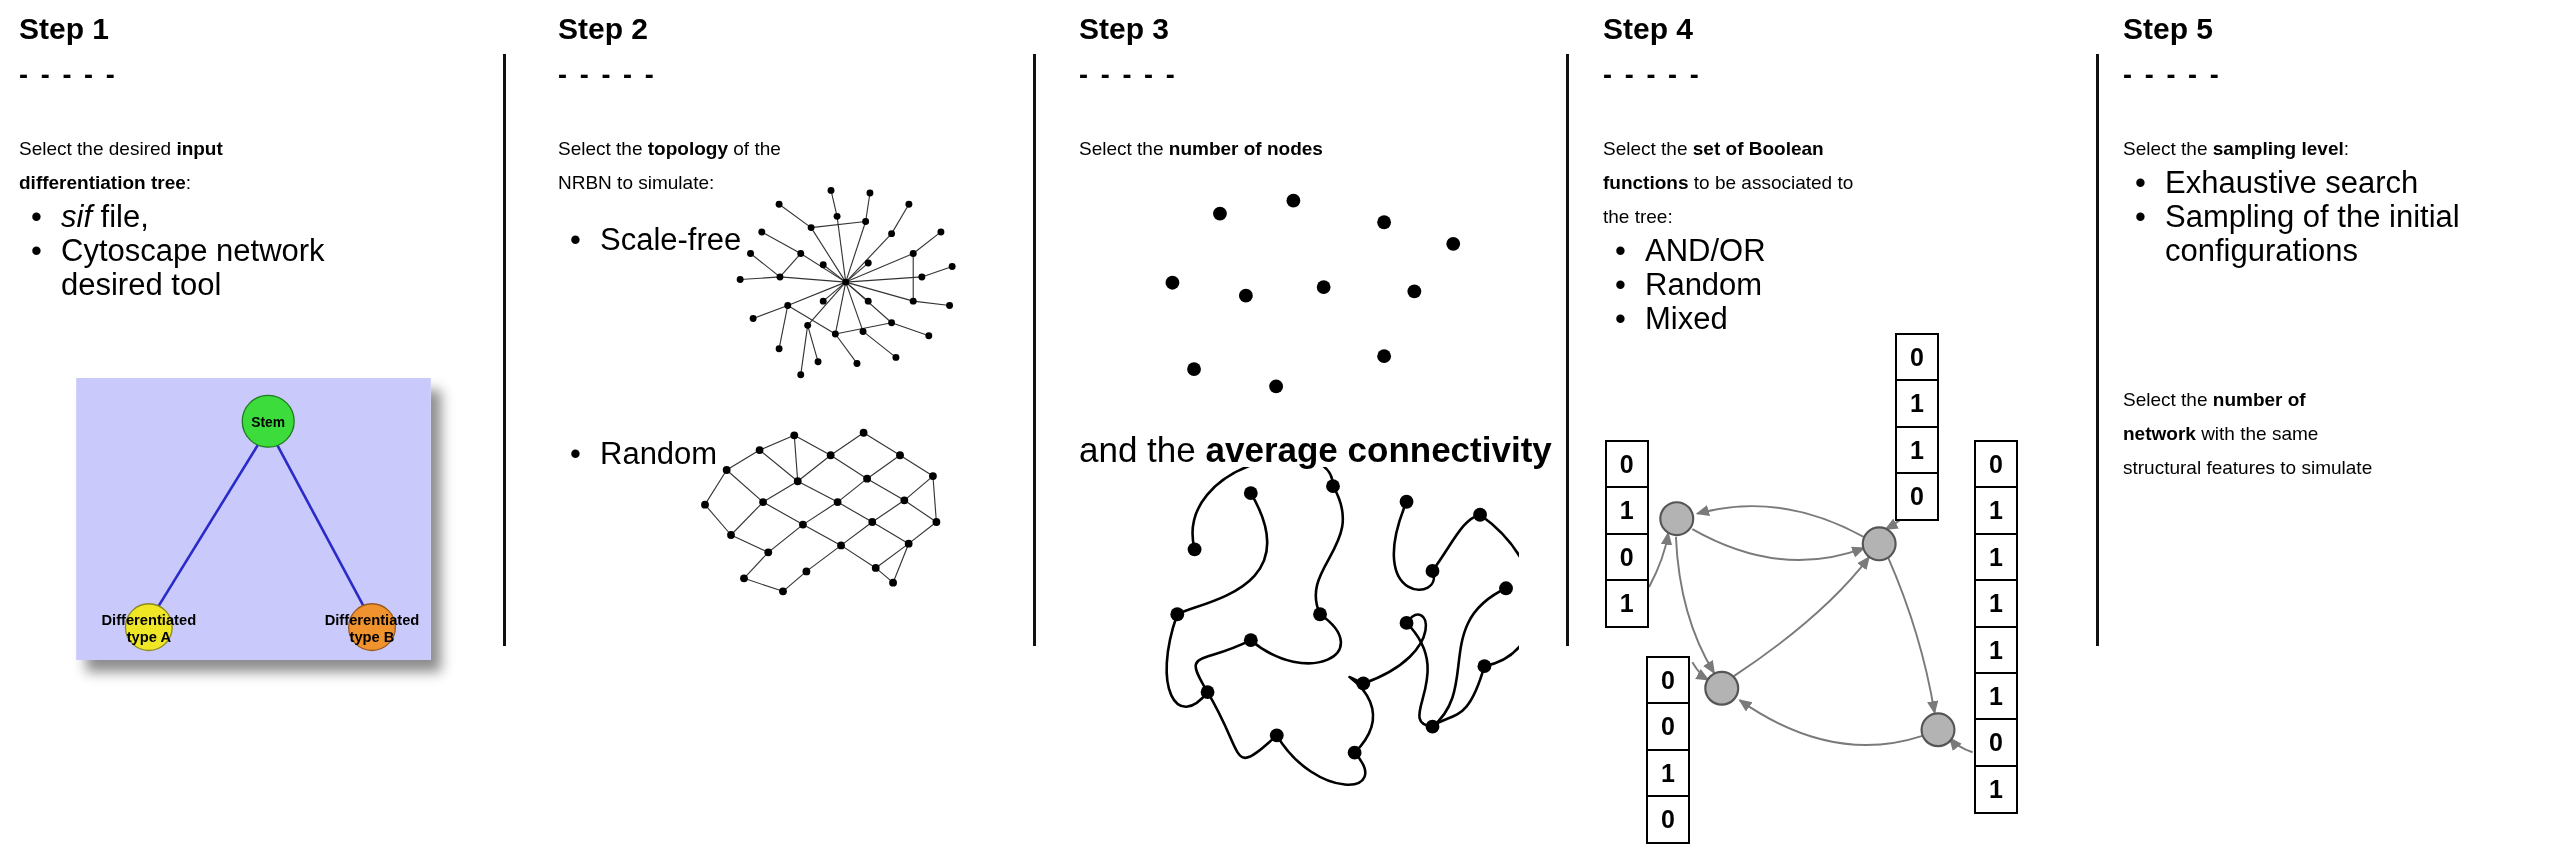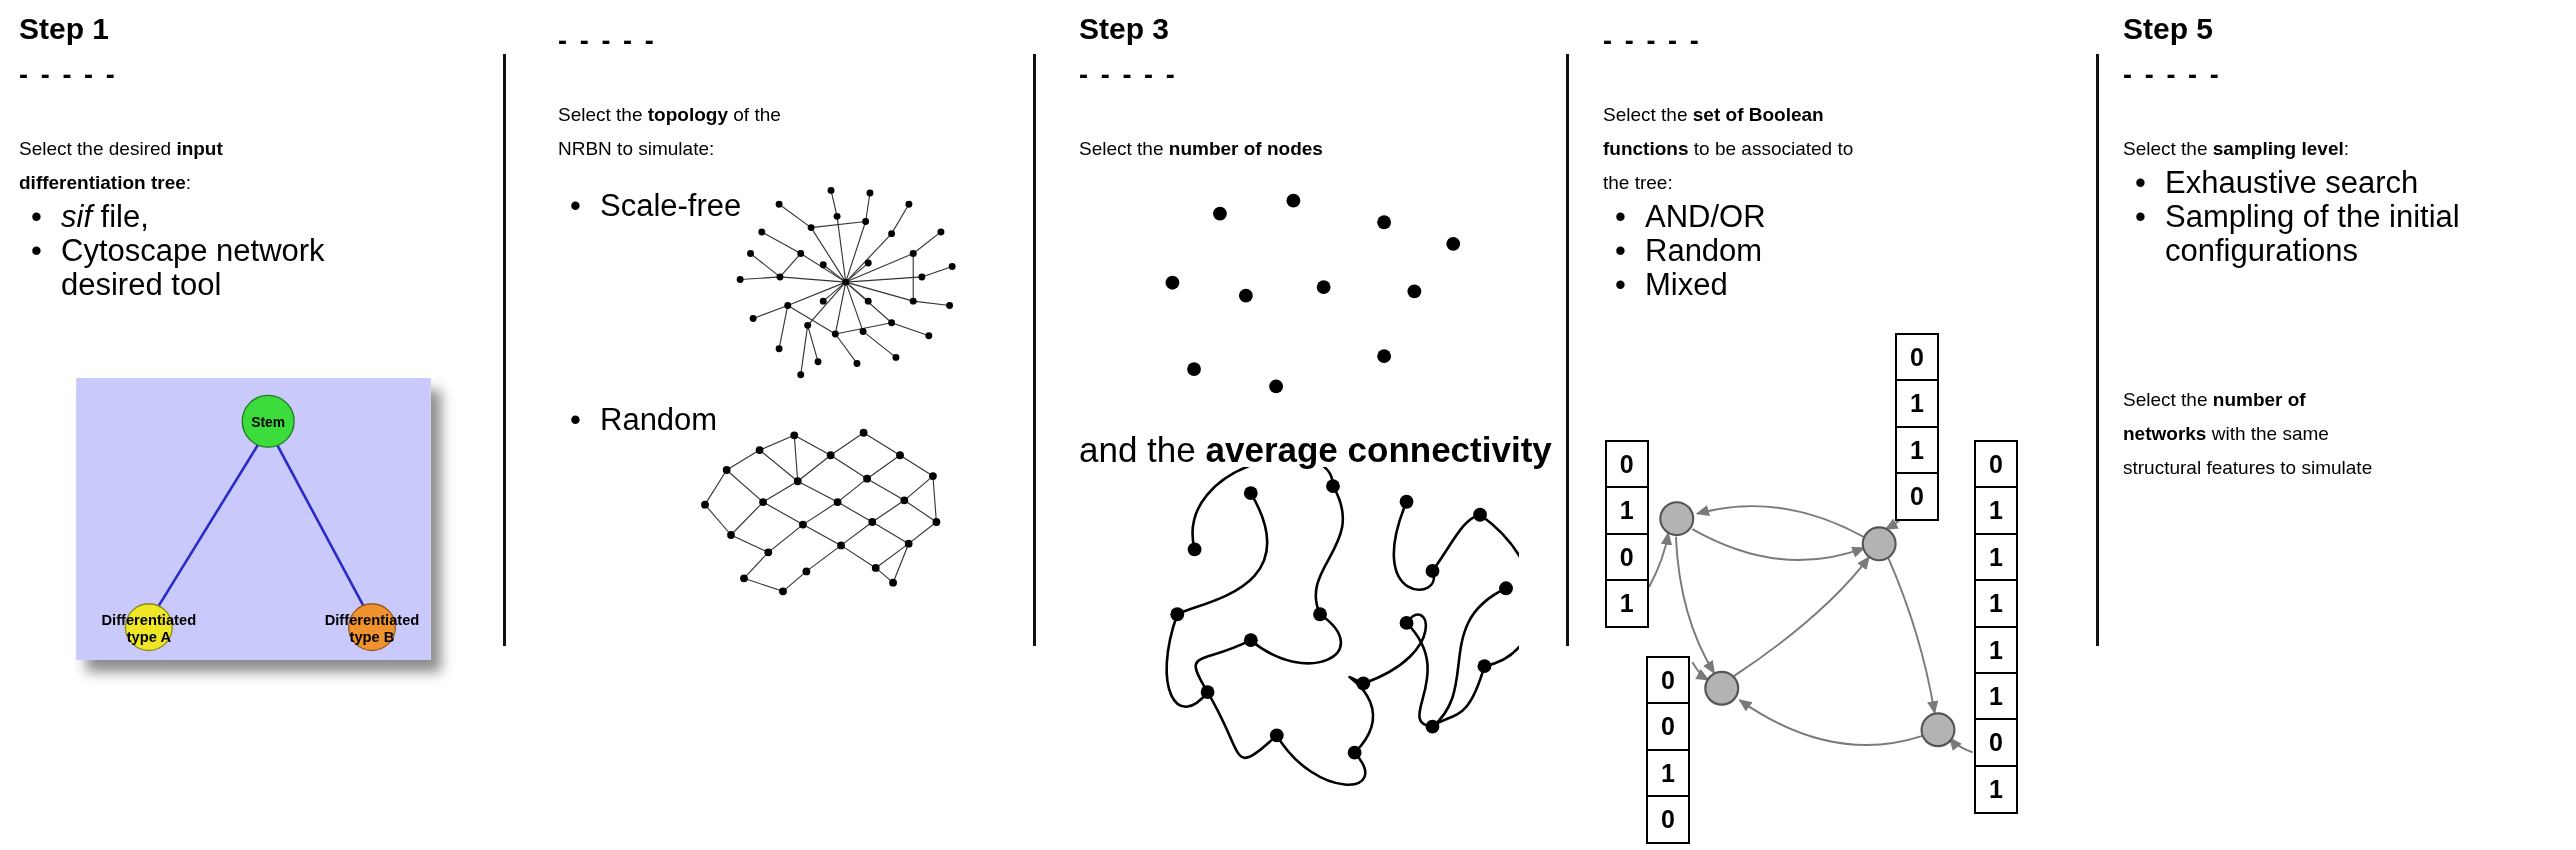--- a/index.html
+++ b/index.html
@@ -64,20 +64,21 @@
       <circle cx="84" cy="288" r="27" stroke="#8a8a1f" stroke-width="1.5" fill="#efe726"></circle>
       <circle cx="342" cy="288" r="27" stroke="#9a5a1f" stroke-width="1.5" fill="#f0922d"></circle>
       <text x="84" y="285" text-anchor="middle" font-size="17">Differentiated</text>
       <text x="84" y="305" text-anchor="middle" font-size="17">type A</text>
       <text x="342" y="285" text-anchor="middle" font-size="17">Differentiated</text>
       <text x="342" y="305" text-anchor="middle" font-size="17">type B</text>
     </svg>
   </div>
 
   <section class="col" style="left:558px;width:437px">
+    <h2 class="step-title">Step 2</h2>
     <div class="dashes">- - - - -</div>
     <div class="para">
       <div class="line"><span>Select the </span><span class="b">topology</span><span> of the</span></div>
       <div class="line">NRBN to simulate:</div>
     </div>
     <div class="bullet" style="margin-top:22.5px">
       <div class="line">Scale-free</div>
     </div>
     <div class="bullet" style="margin-top:180px">
       <div class="line">Random</div>
@@ -284,20 +285,21 @@
       <circle cx="70" cy="260" r="8" fill="#000"></circle>
       <circle cx="35" cy="170" r="8" fill="#000"></circle>
       <circle cx="200" cy="170" r="8" fill="#000"></circle>
       <circle cx="300" cy="180" r="8" fill="#000"></circle>
       <circle cx="120" cy="200" r="8" fill="#000"></circle>
       <circle cx="250" cy="250" r="8" fill="#000"></circle>
       <circle cx="330" cy="120" r="8" fill="#000"></circle>
     </svg>
 
   <section class="col" style="left:1603px;width:450px">
+    <h2 class="step-title">Step 4</h2>
     <div class="dashes">- - - - -</div>
     <div class="para">
       <div class="line"><span>Select the </span><span class="b">set of Boolean</span></div>
       <div class="line"><span class="b">functions</span><span> to be associated to</span></div>
       <div class="line">the tree:</div>
     </div>
     <div class="bullet">
         <div class="line">AND/OR</div>
       </div>
     <div class="bullet">
@@ -374,19 +376,19 @@
       <div class="line">Exhaustive search</div>
     </div>
     <div class="bullet">
       <div>
         <div class="line">Sampling of the initial</div>
         <div class="line">configurations</div>
       </div>
     </div>
     <div class="para" style="margin-top:115px">
       <div class="line"><span>Select the </span><span class="b">number of</span></div>
-      <div class="line"><span class="b">networks</span><span> with the same</span></div>
+      <div class="line"><span class="b">network</span><span> with the same</span></div>
       <div class="line">structural features to simulate</div>
     </div>
   </section>
 
 </div>
 
 
 </body></html>

